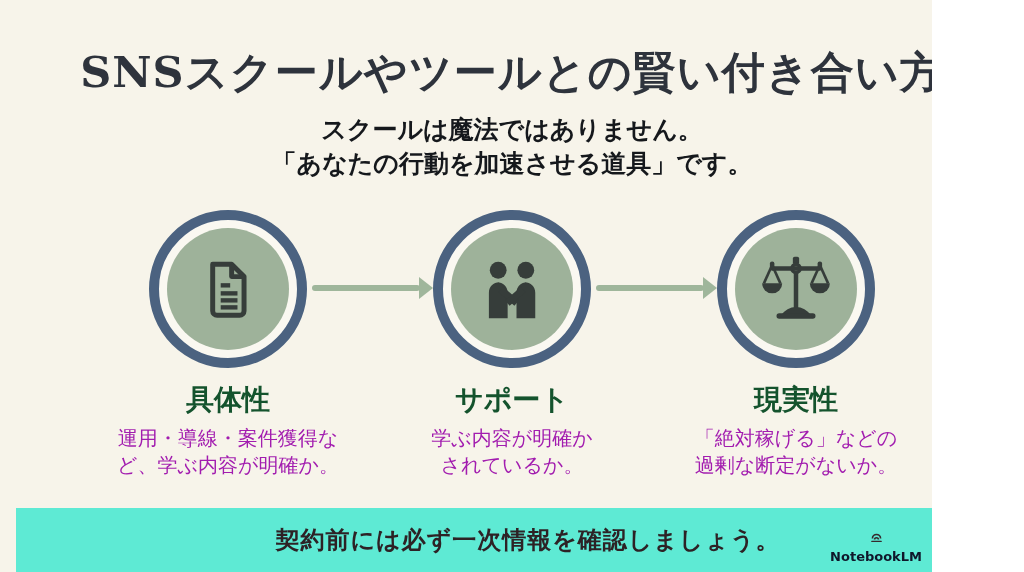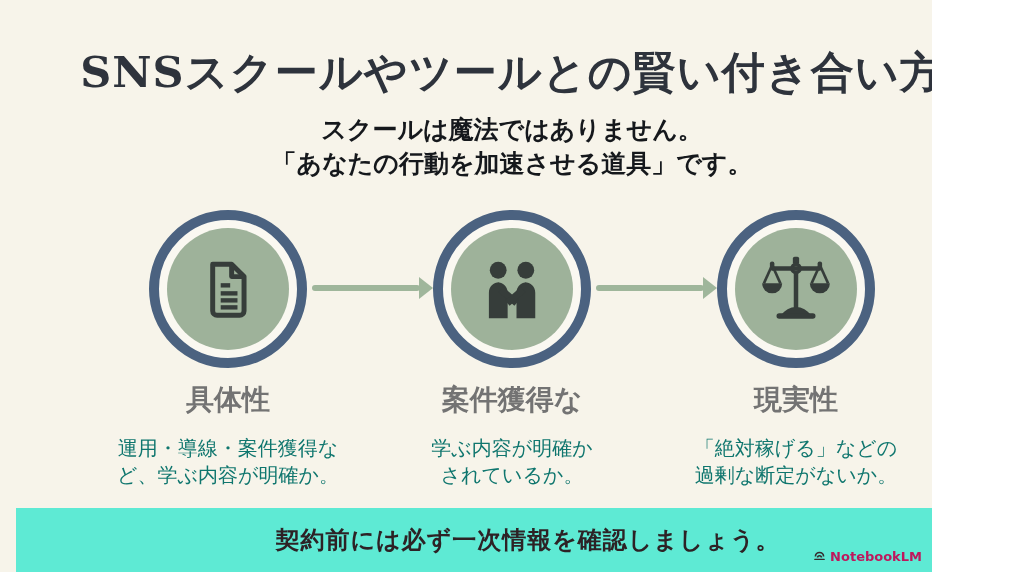--- a/index.html
+++ b/index.html
@@ -38,25 +38,25 @@
     display:flex;align-items:center;justify-content:center;
   }
   .core{
     width:122px;height:122px;border-radius:50%;
     background:#9eb29a;
     display:flex;align-items:center;justify-content:center;
   }
   .pillar-label{
     margin-top:13px;
     font-family:"DejaVu Serif","Liberation Serif",serif;
-    font-size:28px;font-weight:700;color:#737373;
+    font-size:28px;font-weight:700;color:#14532d;
   }
   .pillar-desc{
-    margin-top:16px;
-    font-size:20px;line-height:27px;color:#0f766e;
+    margin-top:6px;
+    font-size:20px;line-height:27px;color:#a21caf;
   }
   .arrow{
     position:absolute;top:285px;height:6px;background:#9fb69b;border-radius:3px;
   }
   .arrow.a0{left:312px;width:108px;}
   .arrow.a1{left:596px;width:108px;}
   .arrow .head{
     position:absolute;right:-13px;top:-8px;
     width:0;height:0;
     border-left:14px solid #9fb69b;
@@ -67,21 +67,22 @@
     position:absolute;left:16px;top:508px;width:1024px;height:64px;
     background:#5eead4;
     display:flex;align-items:center;justify-content:center;
   }
   .footer-text{
     font-size:24px;font-weight:700;color:#2d2225;letter-spacing:1px;
   }
   .watermark{
     position:absolute;right:10px;bottom:8px;
     display:flex;align-items:center;gap:4px;
-    color:#be185d;
+    color:#0f172a;
+    flex-direction:column;
   }
   .watermark-text{font-size:13px;font-weight:600;}
   .icon-svg{display:block;}
 </style>
 </head>
 <body>
 
 <div class="slide">
 
   <div class="title">SNSスクールやツールとの賢い付き合い方</div>
@@ -121,21 +122,21 @@
         <svg class="icon-svg" width="72" height="72" viewBox="0 0 48 48" fill="#363d3a">
           <circle cx="14.8" cy="11.5" r="5.6"></circle>
           <circle cx="33.2" cy="11.5" r="5.6"></circle>
           <path d="M8.6 43.5 V26.5 c0-4.2 2.9-7 7-7 h-1.6 c4.1 0 7.1 2.8 7.1 7 v17 Z"></path>
           <path d="M27 43.5 V26.5 c0-4.2 2.9-7 7-7 h-1.6 c4.1 0 7.1 2.8 7.1 7 v17 Z"></path>
           <polygon points="18,22.5 28.6,31.6 25.6,35.2 15,26.1"></polygon>
           <polygon points="30,22.5 19.4,31.6 22.4,35.2 33,26.1"></polygon>
         </svg>
       </div>
     </div>
-    <div class="pillar-label">案件獲得な</div>
+    <div class="pillar-label">サポート</div>
     <div class="pillar-desc">
       <div>学ぶ内容が明確か</div>
       <div>されているか。</div>
     </div>
   </div>
 
   <div class="arrow a1">
       <span class="head"></span>
     </div>
 

